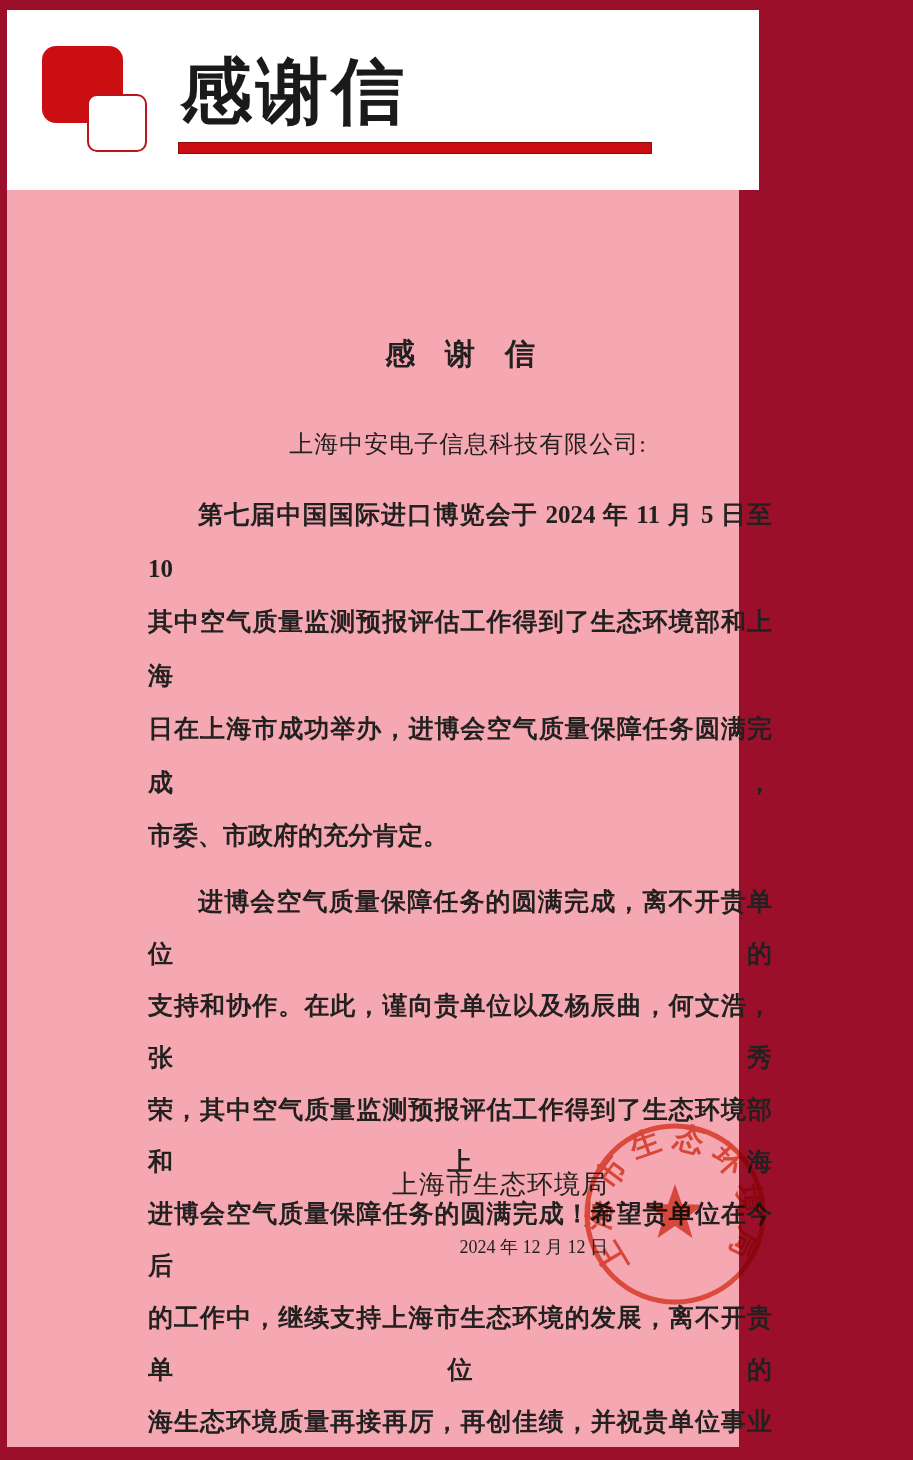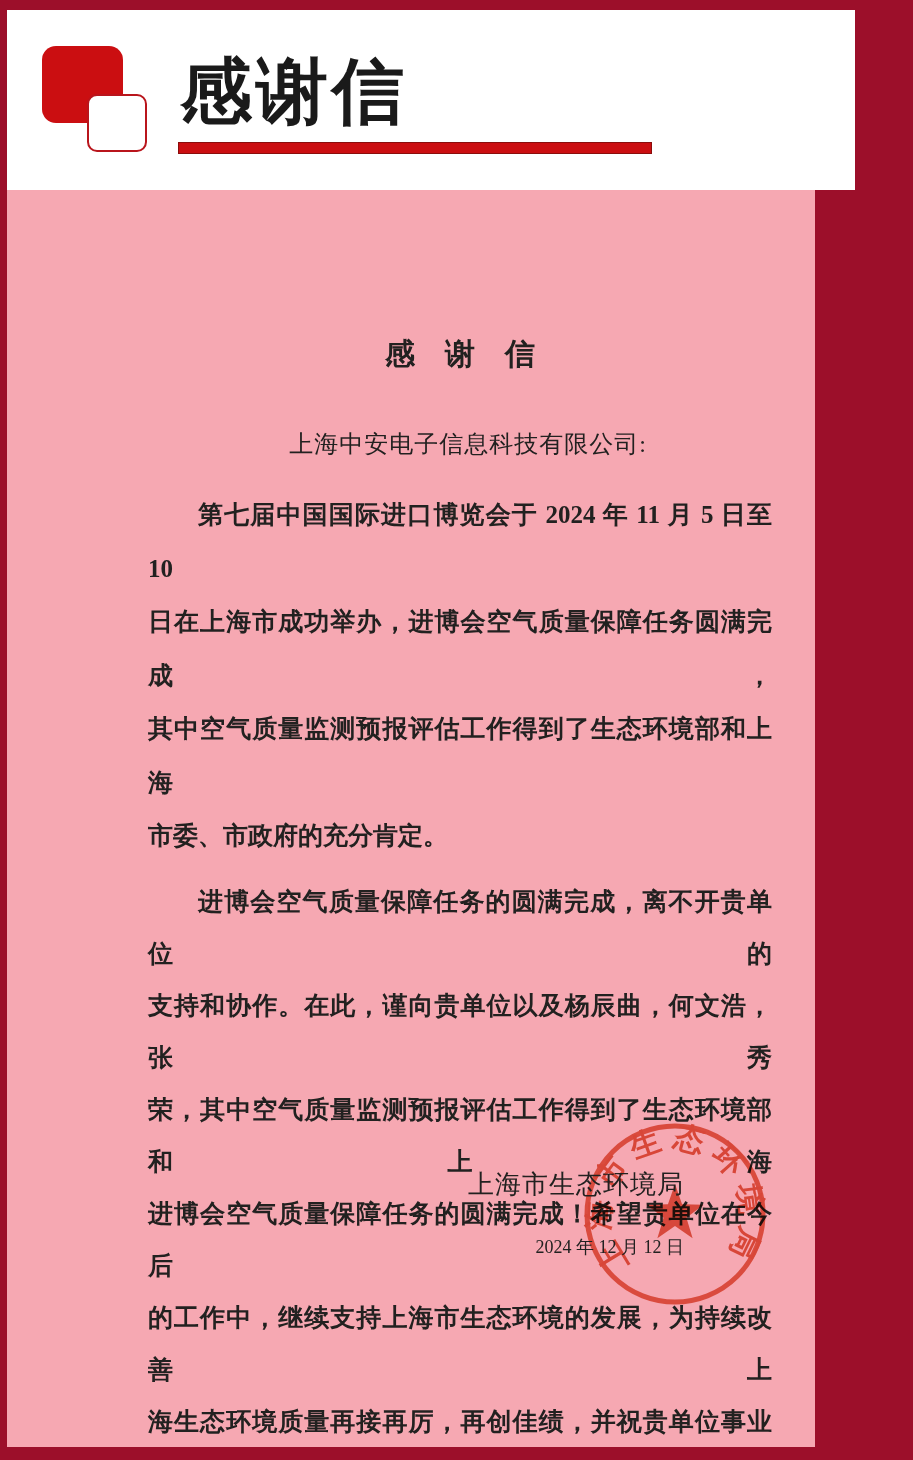--- a/index.html
+++ b/index.html
@@ -3,21 +3,21 @@
 <meta charset="utf-8">
 <style>
   html,body{margin:0;padding:0;background:#555;}
   .page{
     position:relative;width:913px;height:1460px;
     background:#9c0f2a;overflow:hidden;
     font-family:"Liberation Serif","DejaVu Serif",serif;
   }
   
   .header{
-    position:absolute;left:7px;top:10px;width:848px;height:180px;
+    position:absolute;left:7px;top:10px;width:752px;height:180px;
     background:#ffffff;
   }
   .logo-red{
     position:absolute;left:35px;top:36px;width:81px;height:77px;
     background:#cb0e11;border-radius:14px;
   }
   .logo-white{
     position:absolute;left:80px;top:84px;width:56px;height:54px;
     background:#ffffff;border:2px solid #b9151c;border-radius:10px;
   }
@@ -25,21 +25,21 @@
     position:absolute;left:173px;top:42px;margin:0;
     font-size:72px;line-height:80px;font-weight:700;color:#1a1a1a;
     letter-spacing:4px;white-space:nowrap;
   }
   .title-underline{
     position:absolute;left:171px;top:132px;width:474px;height:12px;
     background:#cb0e11;border:1px solid #8a0d0c;box-sizing:border-box;
   }
   
   .paper{
-    position:absolute;left:7px;top:190px;width:808px;height:1257px;
+    position:absolute;left:7px;top:190px;width:732px;height:1257px;
     background:#f6a8b2;color:#222120;
   }
   .letter-title{
     position:absolute;left:141px;top:142px;width:624px;
     text-align:center;font-size:30px;font-weight:700;line-height:44px;
     white-space:nowrap;
   }
   .salutation{
     position:absolute;left:141px;top:240px;width:640px;
     font-size:24px;line-height:28px;letter-spacing:1px;white-space:nowrap;text-align:center;
@@ -100,30 +100,30 @@
 
   <div class="paper">
 
     <div class="letter-title">感　谢　信</div>
 
     <div class="salutation">上海中安电子信息科技有限公司:</div>
 
     <div class="body-text">
       <div class="para first">
         <div class="line indent">第七届中国国际进口博览会于 2024 年 11 月 5 日至 10</div>
+        <div class="line">其中空气质量监测预报评估工作得到了生态环境部和上海</div>
         <div class="line">日在上海市成功举办，进博会空气质量保障任务圆满完成，</div>
-        <div class="line">其中空气质量监测预报评估工作得到了生态环境部和上海</div>
         <div class="line last">市委、市政府的充分肯定。</div>
       </div>
       <div class="para second">
         <div class="line indent">进博会空气质量保障任务的圆满完成，离不开贵单位的</div>
         <div class="line">支持和协作。在此，谨向贵单位以及杨辰曲，何文浩，张秀</div>
         <div class="line">荣，其中空气质量监测预报评估工作得到了生态环境部和上海</div>
         <div class="line">进博会空气质量保障任务的圆满完成！希望贵单位在今后</div>
-        <div class="line">的工作中，继续支持上海市生态环境的发展，为持续改善上</div>
+        <div class="line">的工作中，继续支持上海市生态环境的发展，离不开贵单位的</div>
         <div class="line">海生态环境质量再接再厉，再创佳绩，并祝贵单位事业发展</div>
 
       </div>
     </div>
 
     <div class="signature">上海市生态环境局</div>
     <div class="date-line">2024 年 12 月 12 日</div>
 
     <svg class="stamp" viewBox="0 0 200 200">
       <circle cx="100" cy="100" r="88" fill="none" stroke="#dc5537" stroke-width="5" opacity="0.95"></circle>

